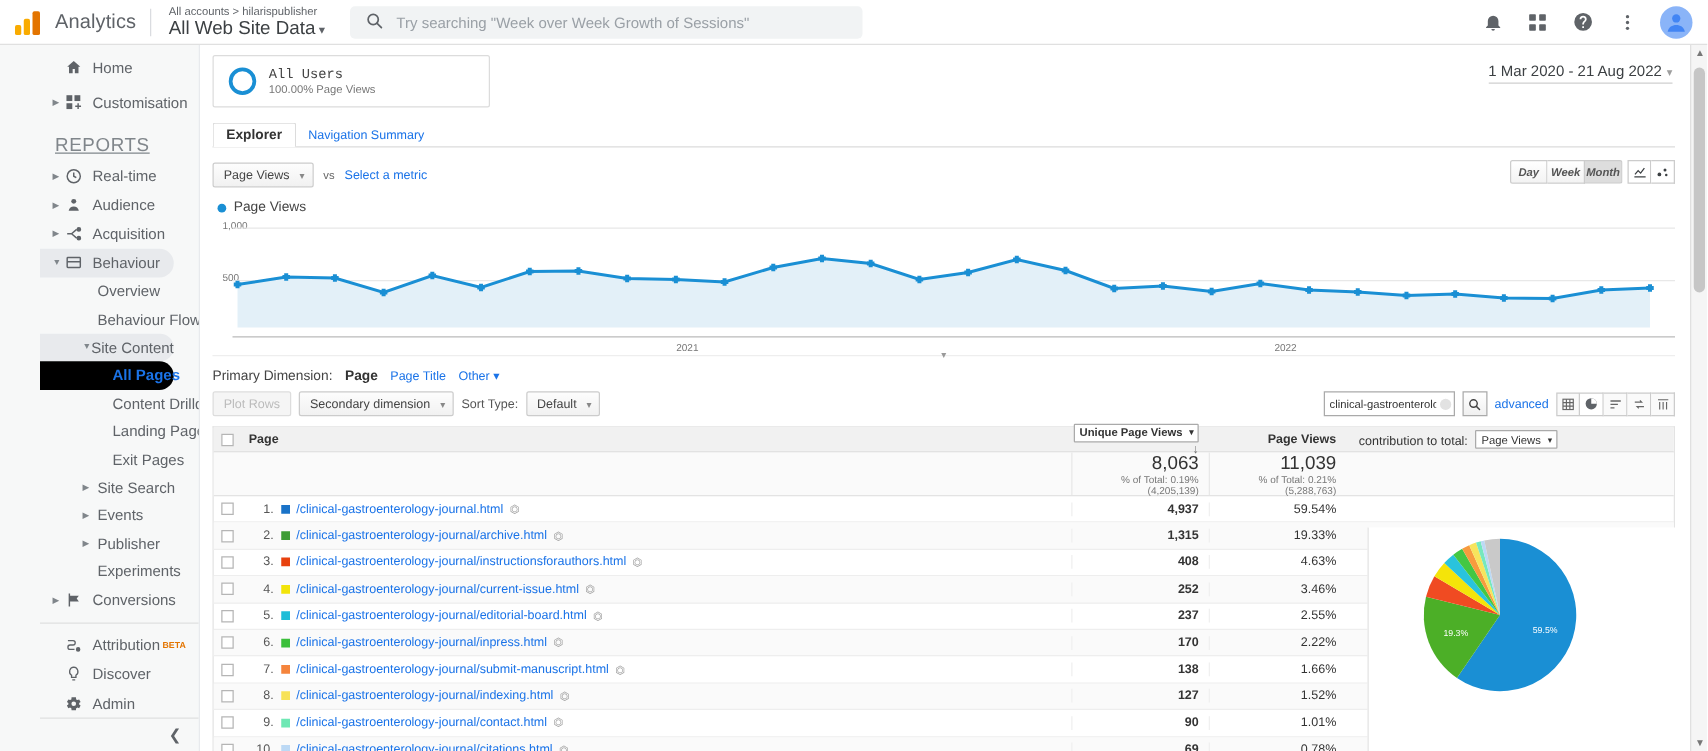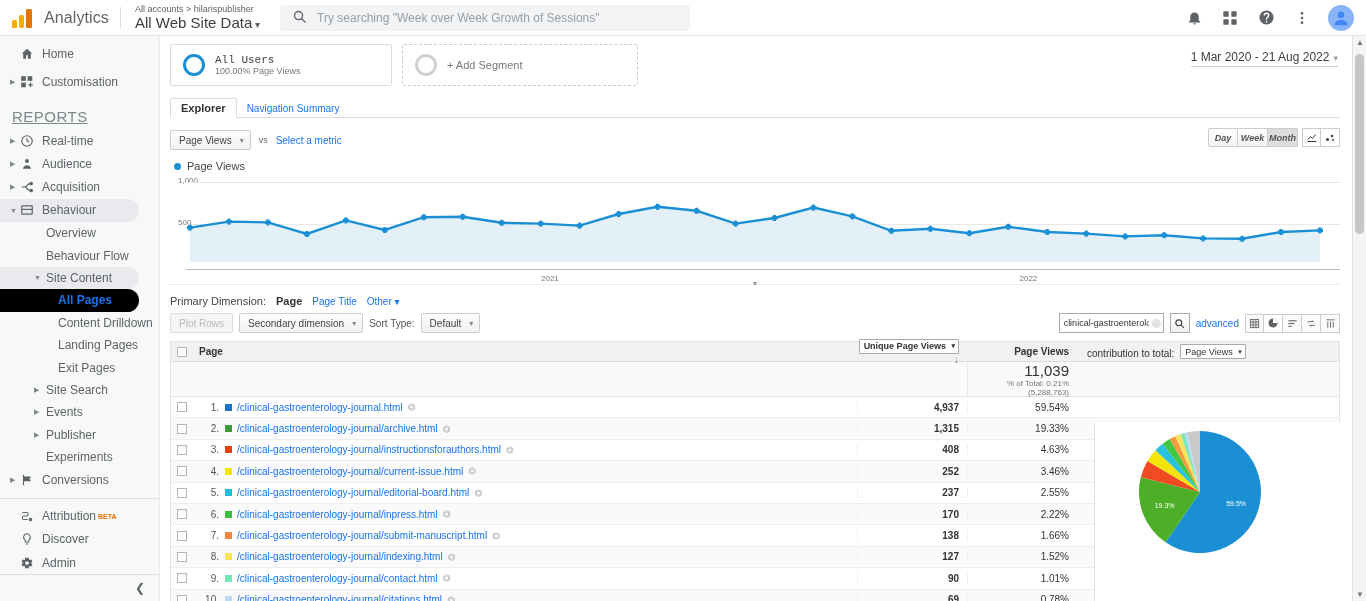--- a/index.html
+++ b/index.html
@@ -42,21 +42,21 @@
   .ticon { width: 20px; height: 20px; display: flex; align-items: center; justify-content: center; color: #5f6368; }
   .avatar { width: 26px; height: 26px; border-radius: 50%; background: #8ab4f8; display:flex; align-items:center; justify-content:center; }
 
   
   .body { display: flex; flex: 1; min-height: 0; }
 
   
   .sidebar {
     width: 160px; min-width: 160px; background: #f7f8f8;
     border-right: 1px solid #e8eaed; display: flex; flex-direction: column;
-    font-size: 12px; position: relative; overflow: hidden;
+    font-size: 12px; position: relative; overflow: hidden; padding-left: 32px;
   }
   .nav-top { padding-top: 4px; }
   .nav-item {
     display: flex; align-items: center; height: 28px; padding-left: 10px;
     color: #5f6368; cursor: pointer; position: relative;
   }
   .nav-arrow { width: 10px; font-size: 7px; color: #80868b; flex: 0 0 10px; }
   .nav-ico { width: 22px; display:flex; align-items:center; color:#5f6368; }
   .nav-label { white-space: nowrap; }
   .nav-section { font-size: 15px; color: #80868b; padding: 12px 0 4px 12px; letter-spacing: .5px; text-decoration: underline; }
@@ -408,24 +408,20 @@
     <div class="main">
       <div class="main-inner">
 
         <div class="segbar">
           <div class="seg">
             <div class="seg-ring"></div>
             <div>
               <div class="seg-t1">All Users</div>
               <div class="seg-t2">100.00% Page Views</div>
             </div>
-          </div>
-          <div class="seg dashed">
-            <div class="seg-ring grey"></div>
-            <div class="seg-add">+ Add Segment</div>
           </div>
           <div class="daterange">
             <span>1 Mar 2020 - 21 Aug 2022</span><span class="caret">▾</span>
           </div>
         </div>
 
         <div class="tabs">
           <div class="tab active">Explorer</div>
           <div class="tab link">Navigation Summary</div>
         </div>
@@ -633,20 +629,24 @@
                   <span>Page Views</span>
                   <span class="c">▾</span>
                 </span>
             </div>
           </div>
 
           <div class="totrow">
             <div class="c-check"></div>
             <div class="c-page"></div>
             <div class="cellbox">
+              <div class="tot-v">8,063</div>
+              <div class="tot-s">% of Total: 0.19% (4,205,139)</div>
+            </div>
+            <div class="cellbox">
               <div class="tot-v">11,039</div>
               <div class="tot-s">% of Total: 0.21% (5,288,763)</div>
             </div>
             <div class="c-pie"></div>
           </div>
 
           <div id="rows">
               <div class="row">
                 <div class="c-check">
                   <span class="cb"></span>

